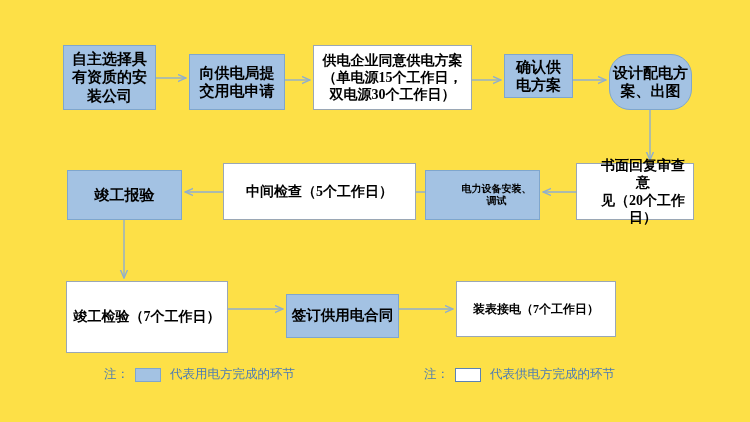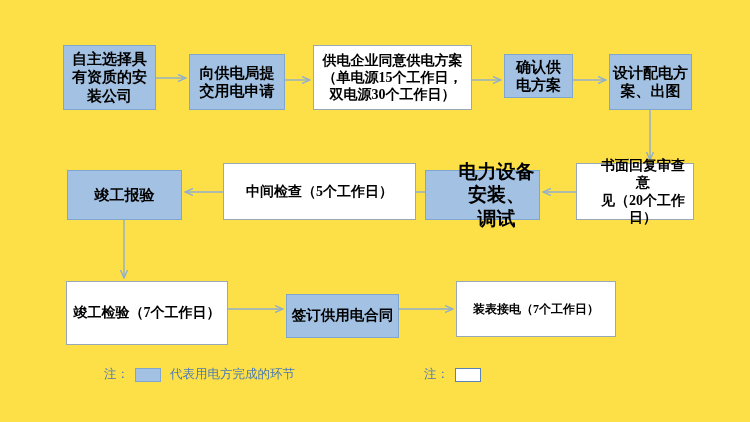--- a/index.html
+++ b/index.html
@@ -138,59 +138,60 @@
     <span class="node-label">供电企业同意供电方案
 （单电源15个工作日，
 双电源30个工作日）</span>
   </div>
 
   <div class="node customer" style="left:504px; top:54px; width:69px; height:44px; font-size:15px;">
     <span class="node-label">确认供
 电方案</span>
   </div>
 
-  <div class="node customer" style="left:609px; top:54px; width:83px; height:56px; font-size:15px;">
+  <div class="node customer" style="left:609px; top:54px; width:83px; height:56px; font-size:15px;border-radius:21px;">
     <span class="node-label">设计配电方
 案、出图</span>
   </div>
 
   <div class="node utility" style="left:576px; top:163px; width:118px; height:57px; font-size:14px;padding-left:16px;">
     <span class="node-label">书面回复审查意
 见（20个工作日）</span>
   </div>
 
-  <div class="node customer" style="left:425px; top:170px; width:115px; height:50px; font-size:19px;padding-left:28px;">
+  <div class="node customer" style="left:425px; top:170px; width:115px; height:50px; font-size:10px;padding-left:28px;">
     <span class="node-label">电力设备安装、
 调试</span>
   </div>
 
   <div class="node utility" style="left:223px; top:163px; width:193px; height:57px; font-size:14px;">
     <span class="node-label">中间检查（5个工作日）</span>
   </div>
 
   <div class="node customer" style="left:67px; top:170px; width:115px; height:50px; font-size:15px;">
     <span class="node-label">竣工报验</span>
   </div>
 
-  <div class="node utility" style="left:66px; top:281px; width:162px; height:64px; font-size:14px;">
+  <div class="node utility" style="left:66px; top:281px; width:162px; height:72px; font-size:14px;">
     <span class="node-label">竣工检验（7个工作日）</span>
   </div>
 
   <div class="node customer" style="left:286px; top:294px; width:113px; height:44px; font-size:14.5px;">
     <span class="node-label">签订供用电合同</span>
   </div>
 
   <div class="node utility" style="left:456px; top:281px; width:160px; height:56px; font-size:12px;">
     <span class="node-label">装表接电（7个工作日）</span>
   </div>
 
   <div class="legend" style="left:104px; top:366px;">
     <span class="legend-note">注：</span>
     <span class="legend-swatch filled"></span>
     <span class="legend-text">代表用电方完成的环节</span>
   </div>
 
   <div class="legend" style="left:424px; top:366px;">
     <span class="legend-note">注：</span>
     <span class="legend-swatch hollow"></span>
+    <span class="legend-text">代表供电方完成的环节</span>
   </div>
 
 </div>
 
 </body></html>

